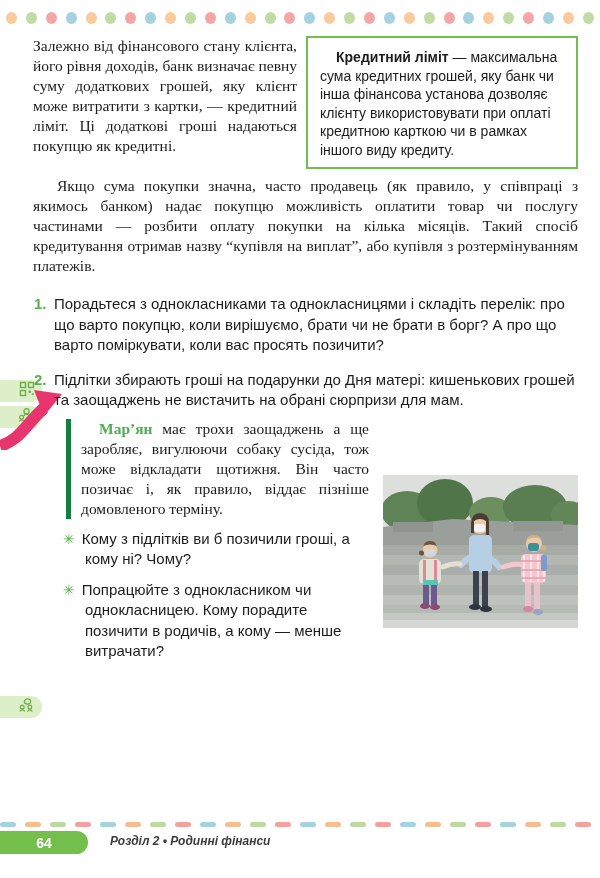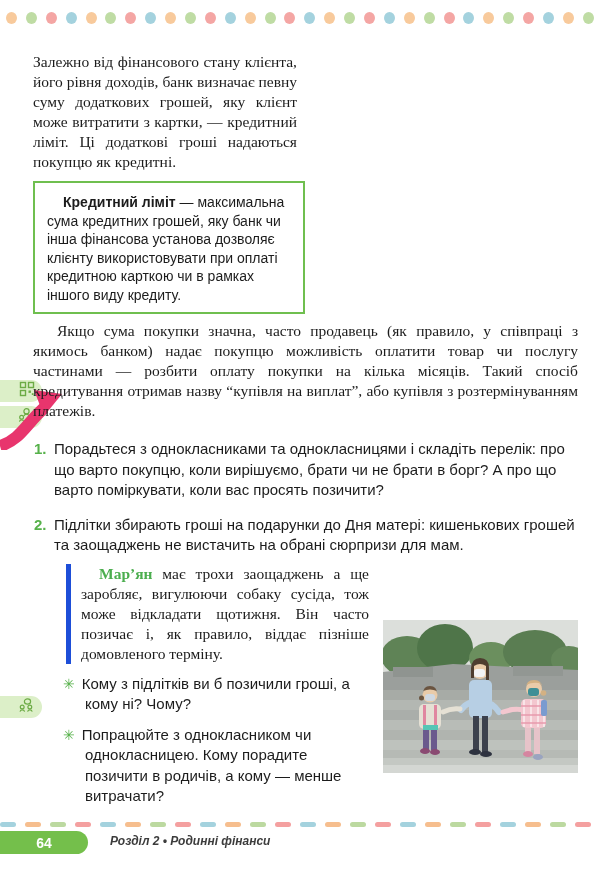--- a/index.html
+++ b/index.html
@@ -15,42 +15,42 @@
   .dots-row { position:absolute; top:12px; left:6px; width:588px; height:12px;
     display:flex; justify-content:space-between; align-items:center; }
   .dots-row i { width:11px; height:12px; border-radius:50%; display:block; }
 
   .content { position:absolute; top:36px; left:33px; width:545px; }
 
   p.serif { font-size:15.5px; line-height:20px; text-align:justify; }
   .indent { text-indent:24px; }
 
   
-  .two-col { display:flex; margin-top:16px; gap:9px;flex-direction:column; }
+  .two-col { display:flex; margin-top:0; gap:9px; }
   .left-col { width:264px; }
   .def-box { width:272px; border:2px solid #6fbf4f; background:#fff; padding:10px 12px 8px 12px; align-self:flex-start; }
   .def-box p { font-family:"Liberation Sans", sans-serif; font-size:14px; line-height:18.5px; text-align:left; }
   .def-box b { font-weight:bold;padding-left:16px; }
 
   .p3 { margin-top:7px; }
 
   .highlight-box { border:2px solid #6fbf4f; border-radius:3px; margin-top:12px; padding:12px 16px 12px 18px; }
   .highlight-box p { font-family:"Liberation Sans", sans-serif; font-size:15px; line-height:20px; }
   .highlight-box b { font-weight:bold; }
 
   .task { display:flex; margin-top:14px; font-family:"Liberation Sans", sans-serif; font-size:15px; line-height:20.5px; }
   .task-num { color:#56b14a; font-weight:bold; width:21px; flex:0 0 21px; padding-left:1px; }
   .task-text { flex:1; }
   .task-1 { margin-top:18px; }
 
   
   .story-wrap { margin-top:8px; }
   .photo-fig { float:right; width:195px; height:153px; margin:56px 0 8px 14px; }
   .photo-fig svg { display:block; }
-  .story-block { border-left:5px solid #1d4ed8; margin-left:33px; padding-left:10px; }
+  .story-block { border-left:5px solid #15803d; margin-left:33px; padding-left:10px; }
   .story-block p { text-indent:18px; margin:0; }
   .char-name { color:#4cae4f; font-weight:bold; }
 
   .bullet { font-family:"Liberation Sans", sans-serif; font-size:15px; line-height:20.5px;
     margin:10px 0 0 30px; padding-left:22px; text-indent:-22px; text-align:left; }
   .bullet-icon { color:#56b14a; font-size:14px; padding-right:7px; }
 
   
   .margin-tab { position:absolute; left:0; width:42px; height:22px; background:#dcefc8;
     border-radius:0 11px 11px 0; display:flex; align-items:center; justify-content:flex-end; padding-right:7px; }

